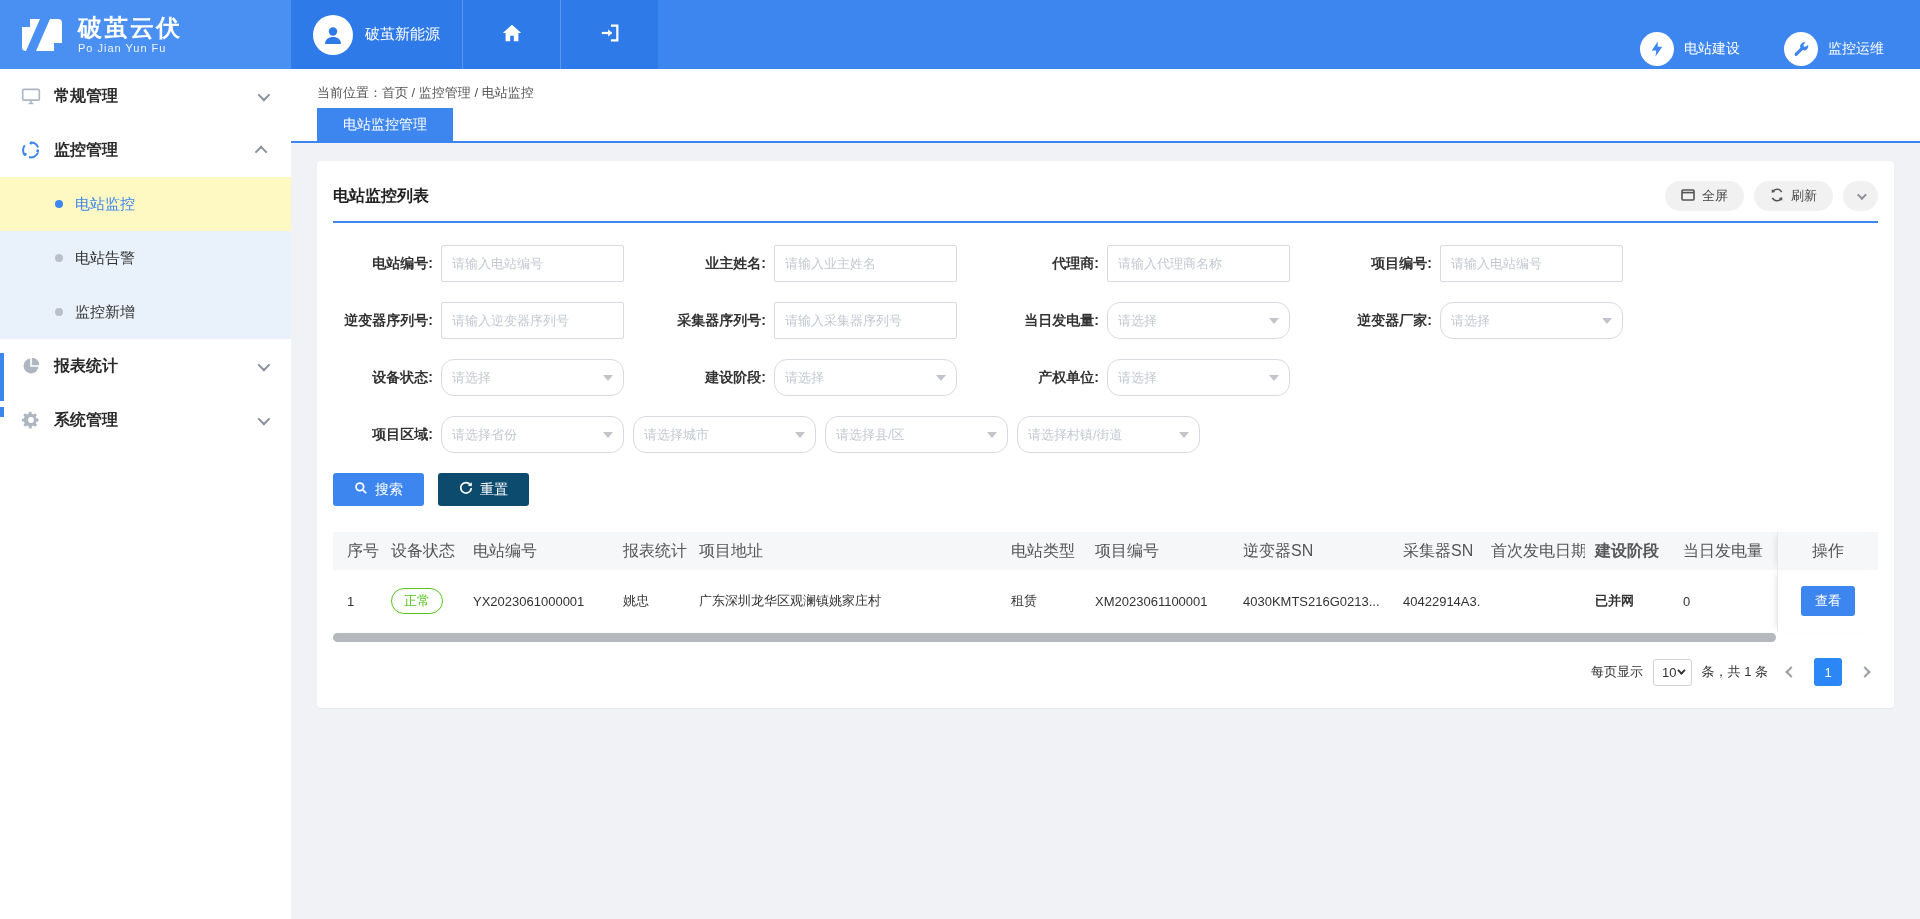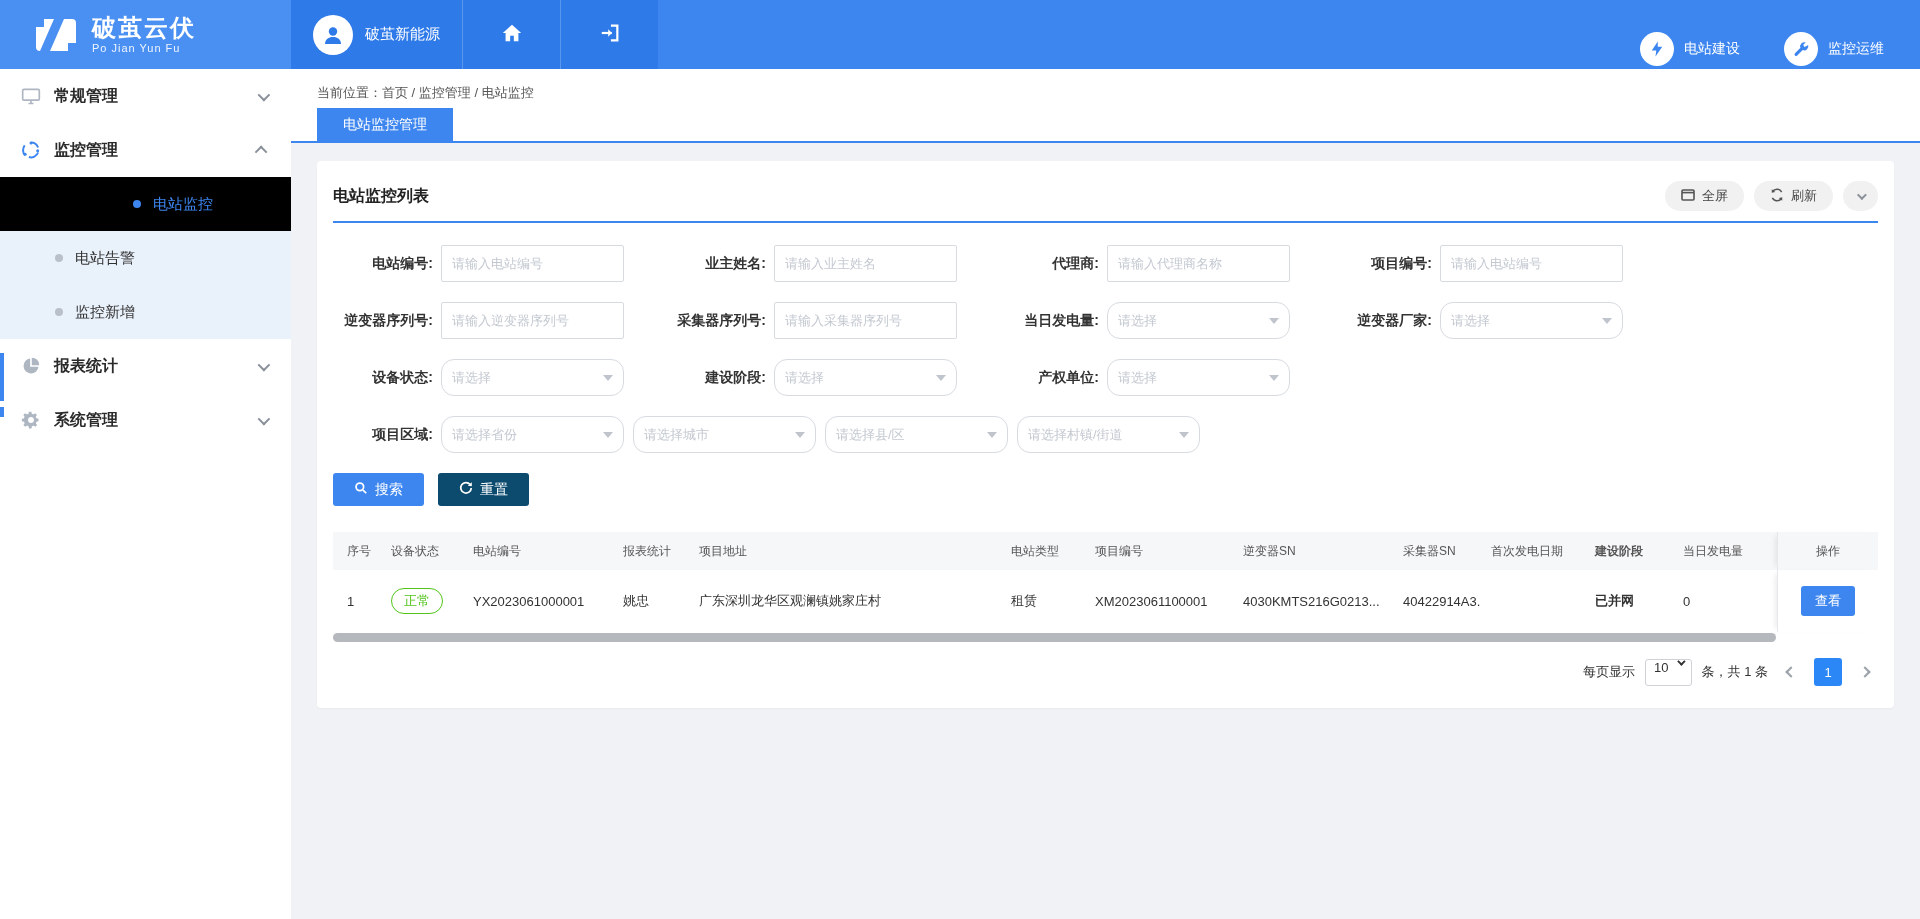--- a/index.html
+++ b/index.html
@@ -1,21 +1,21 @@
 <!DOCTYPE html>
 <html><head>
 <meta charset="utf-8">
 <style>
   * { box-sizing: border-box; margin: 0; padding: 0; }
   html,body { width:1920px; height:919px; overflow:hidden; }
   body { font-family:"Liberation Sans","DejaVu Sans",sans-serif; font-size:14px; color:#333; background:#f0f2f5; }
 
   
   .topbar { height:69px; display:flex; background:#3d86f0; color:#fff; }
-  .tb-logo { width:291px; background:#4a90f3; display:flex; align-items:center; padding-left:34px; gap:14px; flex:0 0 auto; }
+  .tb-logo { width:291px; background:#4a90f3; display:flex; align-items:center; padding-left:20px; gap:14px; flex:0 0 auto; }
   .logo-mark { width:44px; height:44px; position:relative; flex:0 0 auto; }
   .logo-mark svg { display:block; }
   .logo-txt-cn { font-size:24px; font-weight:bold; letter-spacing:2px; line-height:1.1; }
   .logo-txt-en { font-size:11px; letter-spacing:1px; opacity:.9; }
   .tb-user { background:#2f7ae9; display:flex; align-items:stretch; flex:0 0 auto; }
   .tb-user-main { display:flex; align-items:center; gap:12px; padding:0 22px; }
   .avatar { width:40px; height:40px; border-radius:50%; background:#fff; display:flex; align-items:center; justify-content:center; }
   .tb-sec { width:98px; display:flex; align-items:center; justify-content:center; border-left:1px solid rgba(255,255,255,.22); cursor:pointer; }
   .tb-name { font-size:15px; }
   .tb-right { flex:1; display:flex; align-items:center; justify-content:flex-end; gap:44px; padding-right:36px; }
@@ -31,21 +31,21 @@
   .s-item .s-icon { width:22px; display:flex; justify-content:center; margin-right:12px; color:#aeb6c2; }
   .s-item .s-icon.blue { color:#3d86f0; }
   .s-item .s-label { flex:1; font-size:16px; font-weight:bold; color:#2b2b2b; }
   .chev { width:9px; height:9px; border-right:2px solid #8a9099; border-bottom:2px solid #8a9099; display:inline-block; }
   .chev.down { transform:rotate(45deg) translateY(-2px); }
   .chev.up { transform:rotate(-135deg) translateY(-2px); }
   .submenu { background:#e9f1fb; }
   .sub-item { height:54px; display:flex; align-items:center; padding-left:55px; cursor:pointer; }
   .sub-item .dot { width:8px; height:8px; border-radius:50%; background:#b9c0ca; margin-right:12px; }
   .sub-item .sub-label { font-size:15px; color:#333; }
-  .sub-item.active { background:#000000;justify-content:center; }
+  .sub-item.active { background:#fef9c3; }
   .sub-item.active .dot { background:#3d86f0; }
   .sub-item.active .sub-label { color:#3d86f0; }
 
   .main { flex:1; display:flex; flex-direction:column; background:#f0f2f5; min-width:0; }
   .crumb-bar { background:#fff; padding:15px 0 6px 26px; font-size:13px; color:#555; }
   .tab-row { background:#fff; border-bottom:2px solid #3d86f0; padding-left:26px; display:flex; }
   .tab { background:#3d86f0; color:#fff; font-size:14px; height:33px; display:flex; align-items:center; padding:0 26px; cursor:pointer; }
   .content { flex:1; padding:18px 26px; }
 
   
@@ -70,35 +70,35 @@
   .region-selects { display:flex; gap:9px; }
 
   .actions { display:flex; gap:14px; margin-top:4px; }
   .btn { height:33px; width:91px; border:none; border-radius:3px; color:#fff; font-size:14px; display:flex; align-items:center; justify-content:center; gap:7px; cursor:pointer; }
   .btn-search { background:#3d86f0; }
   .btn-reset  { background:#0c4a6e; }
 
   
   .table { margin-top:26px; }
   .t-row { display:flex; align-items:center; }
-  .t-head { background:#f6f7f9; height:38px; font-size:12px; color:#555; }
+  .t-head { background:#f6f7f9; height:38px; font-size:16px; color:#555; }
   .t-data { height:62px; font-size:13px; color:#333; background:#fff; }
   .tc { padding-left:10px; flex:0 0 auto; white-space:nowrap; overflow:hidden; }
   .c0{width:48px; padding-left:14px;} .c1{width:82px;} .c2{width:150px;} .c3{width:76px;}
   .c4{width:306px; flex:1 1 auto;} .c5{width:84px;} .c6{width:148px;} .c7{width:160px;}
   .c8{width:88px;} .c9{width:104px;} .c10{width:88px;font-weight:bold;} .c11{width:104px;}
   .c12{width:101px; text-align:center; padding-left:0; border-left:1px solid #e6e8eb; box-shadow:-5px 0 6px -4px rgba(0,0,0,.10); height:100%; display:flex; align-items:center; justify-content:center;}
   .badge-ok { display:inline-block; border:1px solid #52c41a; color:#52c41a; border-radius:14px; padding:3px 12px; font-size:13px; }
   .btn-view { background:#3d86f0; color:#fff; border:none; border-radius:3px; font-size:13px; padding:6px 14px; cursor:pointer; }
   .h-scroll { margin-top:1px; width:calc(100% - 102px); height:9px; }
   .h-thumb { width:100%; height:100%; background:#b5b8bc; border-radius:5px; }
 
   
   .pager { display:flex; align-items:center; justify-content:flex-end; gap:10px; margin-top:16px; font-size:13px; color:#333; }
-  .pp-select { border:1px solid #cfd3d8; border-radius:3px; height:27px; display:flex; align-items:flex-start; gap:8px; padding:0 8px; cursor:pointer; }
+  .pp-select { border:1px solid #cfd3d8; border-radius:3px; height:27px; display:flex; align-items:center; gap:0; padding:0 8px; cursor:pointer; }
   .pp-select .chev { width:6px; height:6px; border-color:#333; }
   .pg-arrow { width:26px; height:26px; display:flex; align-items:center; justify-content:center; cursor:pointer; }
   .pg-arrow .chev { width:8px; height:8px; border-color:#9aa0a8; }
   .chev.left { transform:rotate(135deg); }
   .chev.right { transform:rotate(-45deg); }
   .pg-page { width:28px; height:28px; background:#2b87f5; color:#fff; border-radius:3px; display:flex; align-items:center; justify-content:center; cursor:pointer; }
 </style>
 </head>
 <body>
 

